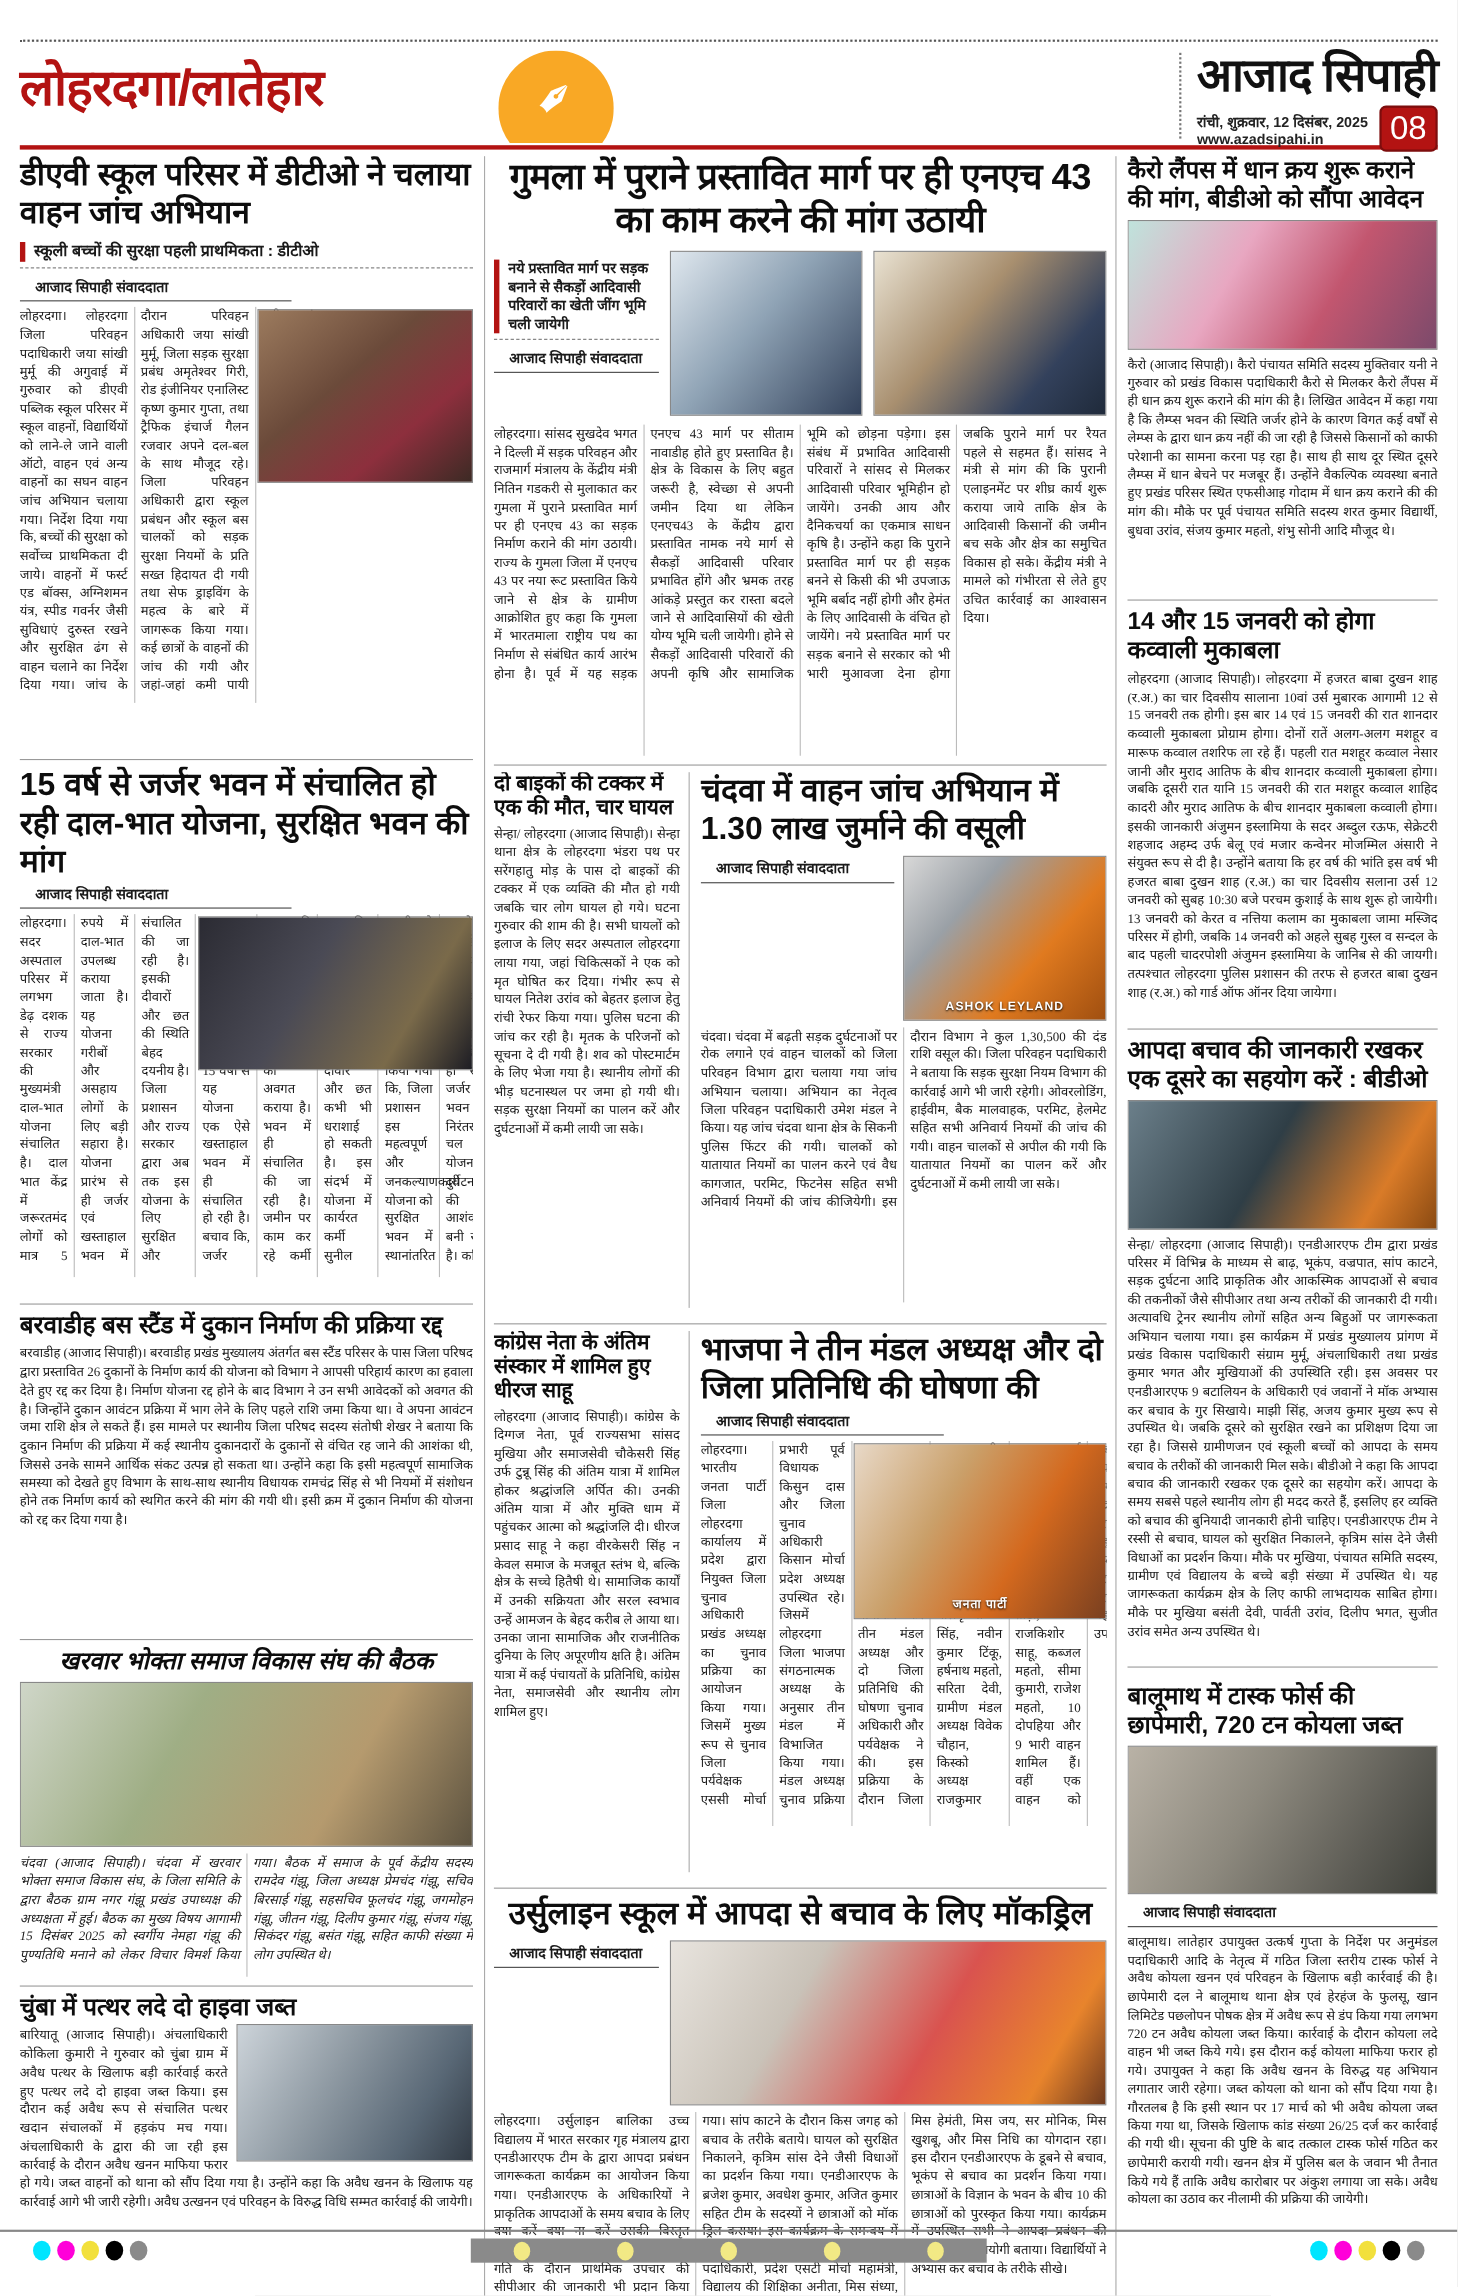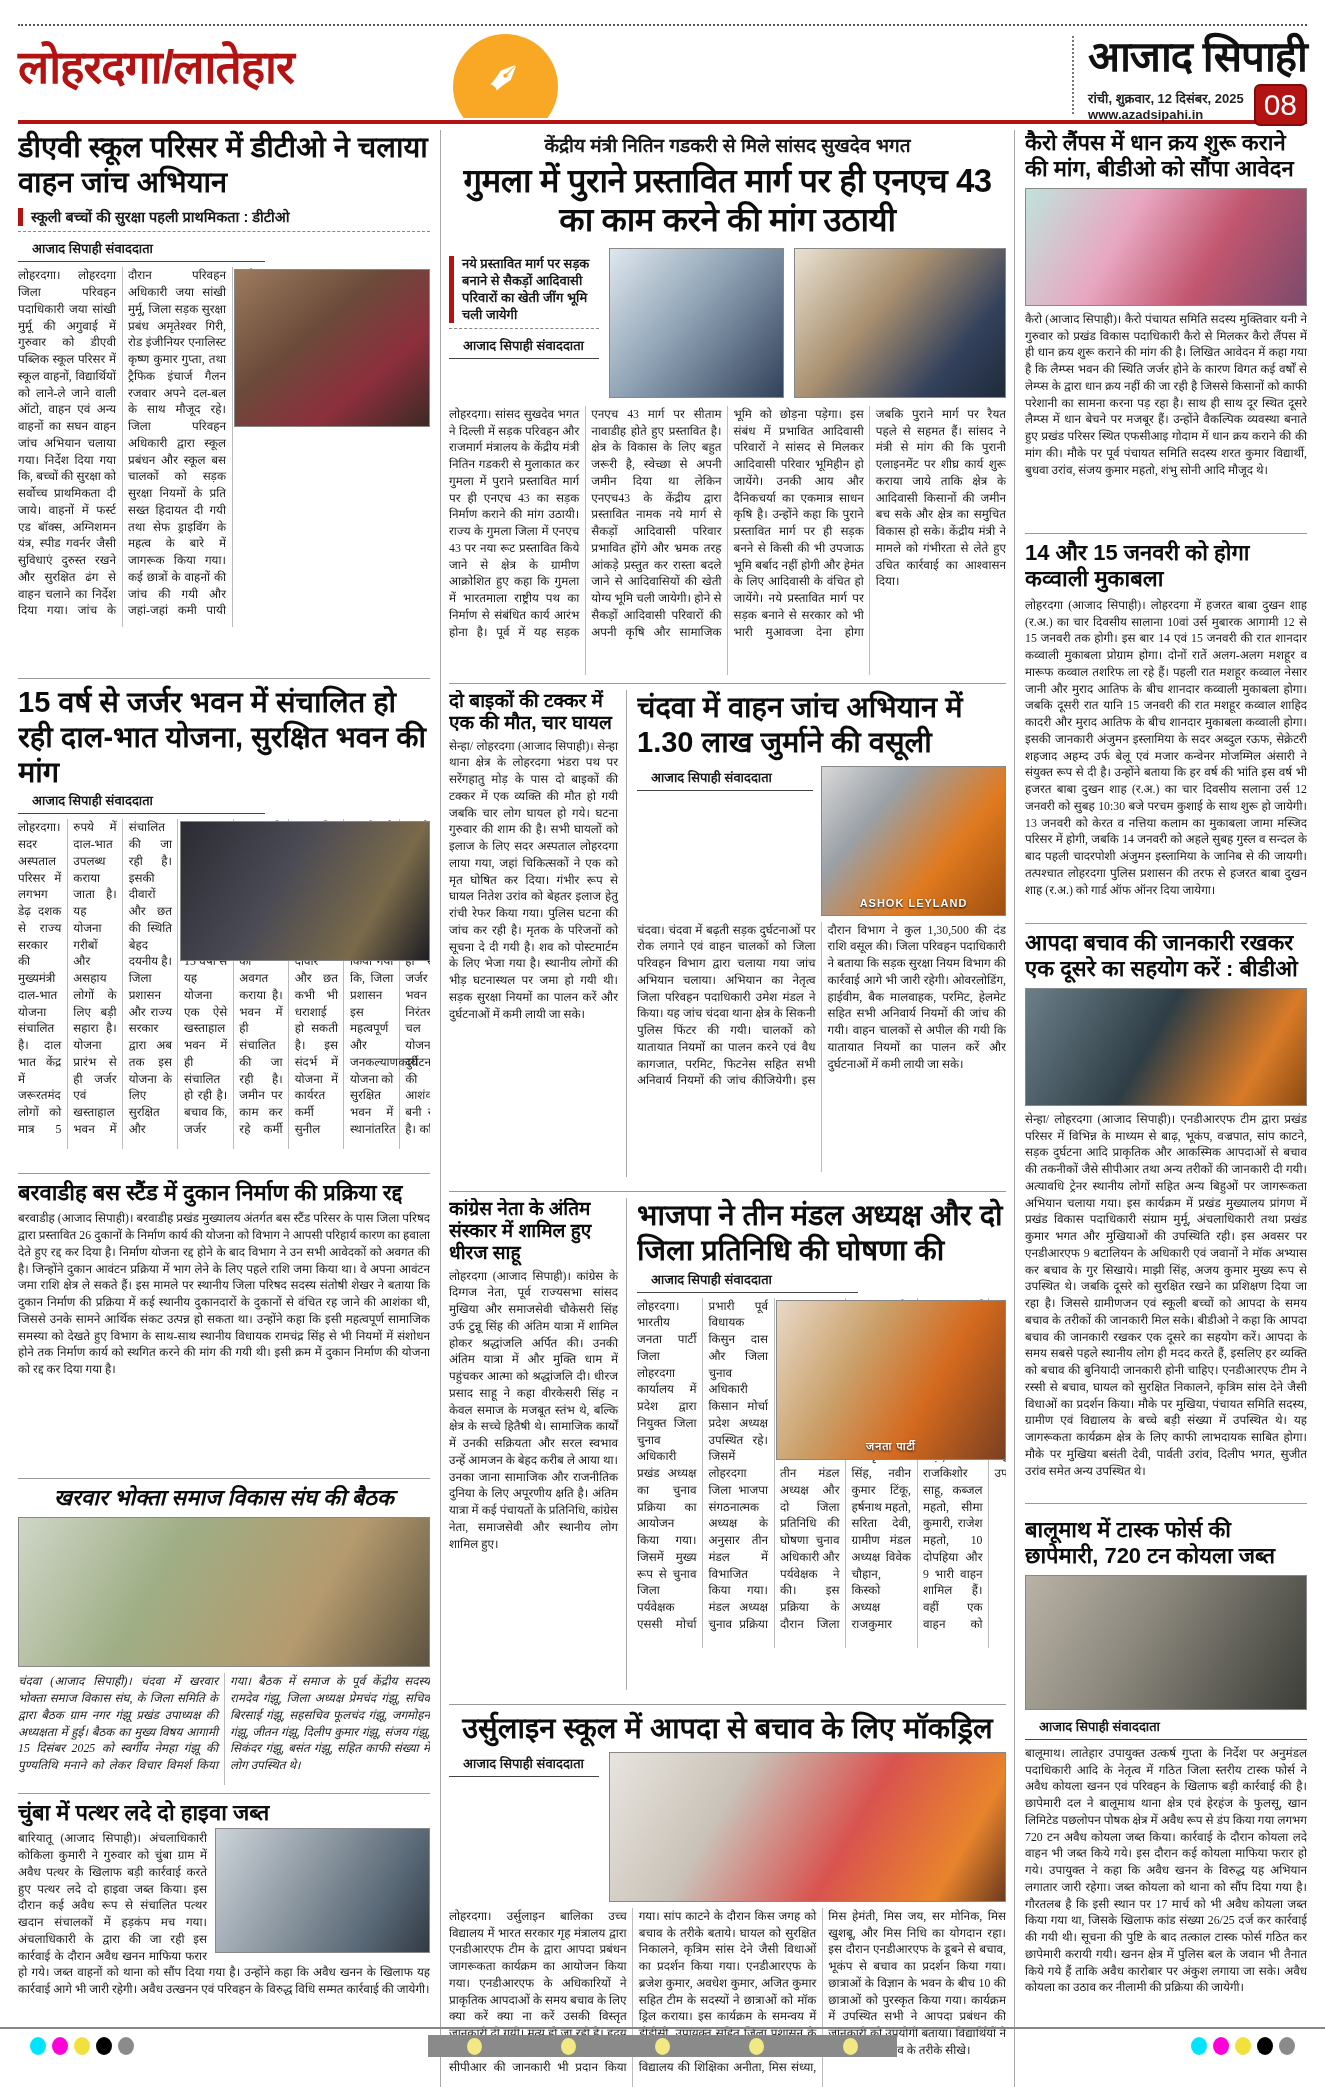--- a/index.html
+++ b/index.html
@@ -1,20 +1,20 @@
 <!DOCTYPE html>
 <html><head>
 <meta charset="utf-8">
 <style>
   * { margin:0; padding:0; box-sizing:border-box; }
   html,body { background:#e8e8e8; }
   body { font-family:"Liberation Serif", serif; color:#1a1a1a; }
   .page {
     position:relative; width:1325px; height:2087px; margin:0 auto;
-    background:#ffffff; overflow:hidden; padding:4px 18px;
+    background:#ffffff; overflow:hidden; padding:16px 18px;
   }
   .top-dotted { border-top:2px dotted #555; margin:20px 0 0 0; }
 
   
   .header { display:flex; align-items:flex-start; height:92px; position:relative; }
   .section-title {
     font-family:"Liberation Sans", sans-serif; font-weight:bold;
     color:#b31312; font-size:46px; letter-spacing:-1px; margin-top:18px; line-height:1;
   }
   .logo-wrap { position:absolute; left:435px; top:8px; width:105px; height:84px; overflow:hidden; }
@@ -181,21 +181,20 @@
 
       <div class="article" style="height:250px;">
         <h3 class="head-md">चुंबा में पत्थर लदे दो हाइवा जब्त</h3>
         <div class="photo ph-chumba float-r" style="width:215px;height:125px;"></div>
         <div class="body-txt" style="margin-top:4px;">बारियातू (आजाद सिपाही)। अंचलाधिकारी कोकिला कुमारी ने गुरुवार को चुंबा ग्राम में अवैध पत्थर के खिलाफ बड़ी कार्रवाई करते हुए पत्थर लदे दो हाइवा जब्त किया। इस दौरान कई अवैध रूप से संचालित पत्थर खदान संचालकों में हड़कंप मच गया। अंचलाधिकारी के द्वारा की जा रही इस कार्रवाई के दौरान अवैध खनन माफिया फरार हो गये। जब्त वाहनों को थाना को सौंप दिया गया है। उन्होंने कहा कि अवैध खनन के खिलाफ यह कार्रवाई आगे भी जारी रहेगी। अवैध उत्खनन एवं परिवहन के विरुद्ध विधि सम्मत कार्रवाई की जायेगी।</div>
       </div>
     </div>
 
     <div class="col-center">
       <div class="article" style="height:545px;">
-        <div class="kicker">केंद्रीय मंत्री नितिन गडकरी से मिले सांसद सुखदेव भगत</div>
         <h1 class="head-xl center">गुमला में पुराने प्रस्तावित मार्ग पर ही एनएच 43 का काम करने की मांग उठायी</h1>
         <div style="display:flex;gap:10px;margin-top:8px;">
           <div style="width:150px;flex:none;">
             <div class="subhead">
               <div class="bar"></div>
               <div class="txt" style="font-size:13px;">नये प्रस्तावित मार्ग पर सड़क बनाने से सैकड़ों आदिवासी परिवारों का खेती जींग भूमि चली जायेगी</div>
             </div>
             <div class="dotted-div"></div>
             <div class="byline" style="width:100%;">आजाद सिपाही संवाददाता</div>
           </div>

